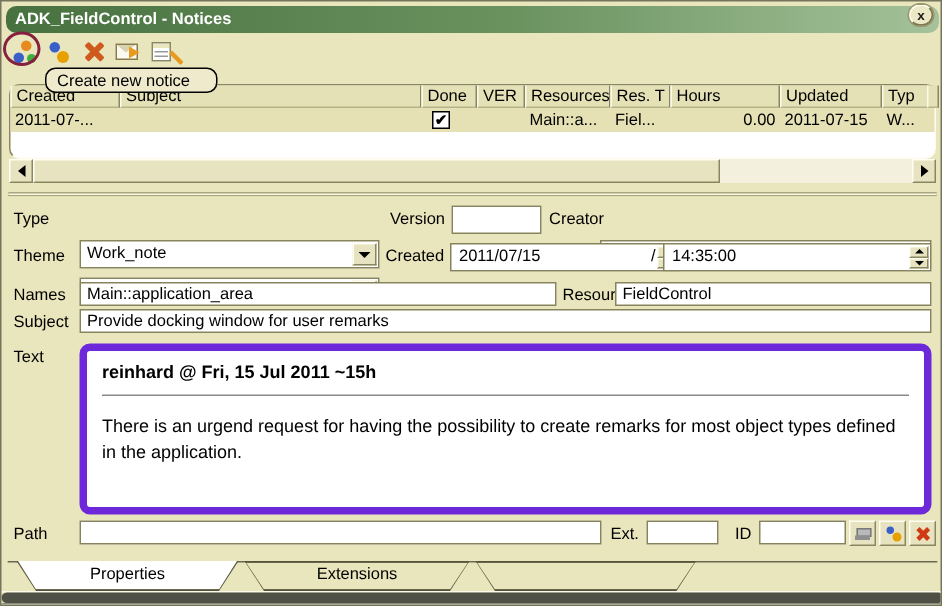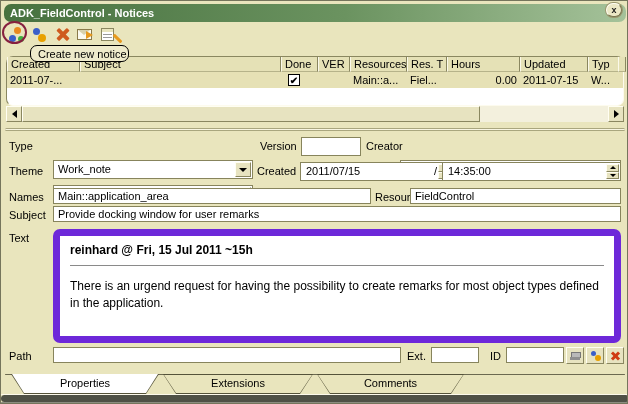--- a/index.html
+++ b/index.html
@@ -40,21 +40,21 @@
   .notepad { position:absolute; left:1px; top:2px; width:13px; height:13px; background:#fff; border:1px solid #8a8760;
              box-shadow: inset 0 3px 0 #e9e5bd; }
   .notepad::before { content:''; position:absolute; left:1px; top:5px; width:9px; height:1px; background:#9a9a9a; box-shadow:0 3px 0 #9a9a9a; }
   .pencil { position:absolute; right:-1px; bottom:-1px; width:3px; height:11px; background:#e89a1e; transform:rotate(-45deg); border-radius:1px; }
   .annot {
     left:1px; top:20px; width:25px; height:23px; border:2px solid #86203f; border-radius:50%; z-index:9;
   }
 
   
   .tooltip {
-    left:29px; top:44px; height:17px; padding:2px 1px 0 7px;
+    left:29px; top:44px; height:17px; padding:2px 17px 0 7px;
     background:#eeeacb; border:1px solid #000; z-index:20; white-space:nowrap;
   }
 
   
   .grid {
     left:5px; top:55px; width:618px; height:50px; background:#fff;
     border:1px solid #8a8760; border-bottom-color:#fdfbee; border-right-color:#fdfbee;
   }
   .th {
     position:absolute; top:0; height:15px; background:#e5e1b6;
@@ -93,21 +93,21 @@
   .drop { position:absolute; right:1px; top:1px; bottom:1px; width:16px; background:#e7e3c0;
           border:1px solid; border-color:#fffef2 #8a8760 #8a8760 #fffef2;
           display:flex; align-items:center; justify-content:center; }
   .spin { position:absolute; right:1px; top:1px; bottom:1px; width:13px; display:flex; flex-direction:column; }
   .spin > div { flex:1; background:#e7e3c0; border:1px solid; border-color:#fffef2 #8a8760 #8a8760 #fffef2;
                 display:flex; align-items:center; justify-content:center; }
   .datebox { position:absolute; background:#fff; border:1px solid #87845c; }
   .datebox .val { position:absolute; left:5px; top:2px; }
 
   .textbox { left:52px; top:228px; width:568px; height:114px; background:#fff;
-             border:7px solid #6d28d9; padding:7px 10px; overflow:hidden; font-size:12px; }
+             border:5px solid #6d28d9; padding:7px 10px; overflow:hidden; font-size:12px; }
   .textbox .hdr { font-weight:bold; font-size:12px; }
   .textbox .rule { height:1px; background:#8a8a8a; margin:8px 0 12px 0; }
   .textbox .body { line-height:1.45; }
 
   .minibtn { position:absolute; top:346px; width:18px; height:17px; background:#e7e3c0;
              border:1px solid; border-color:#fffef2 #8a8760 #8a8760 #fffef2; }
   .mini-x { position:relative; width:100%; height:100%; }
   .mini-x::before,.mini-x::after { content:''; position:absolute; left:7px; top:3px; width:3px; height:10px; background:#cf3a12; }
   .mini-x::before { transform:rotate(45deg); } .mini-x::after { transform:rotate(-45deg); }
   .mini-stamp::before { content:''; position:absolute; left:4px; top:4px; width:8px; height:4px; background:#b9b9b9; border:1px solid #777; }
@@ -289,19 +289,18 @@
     <span class="tlabel">Properties</span>
   </div>
   <div class="tab" style="left:162px;width:150px">
     <span class="shape"></span>
       <span class="fill"></span>
     <span class="tlabel">Extensions</span>
   </div>
   <div class="tab" style="left:316px;width:147px">
     <span class="shape"></span>
       <span class="fill"></span>
-    <span class="tlabel">Comments</span>
   </div>
 
   <div class="abs botline"></div>
   <div class="abs botband"></div>
   <div class="abs botedge"></div>
 </div>
 
 </body></html>

